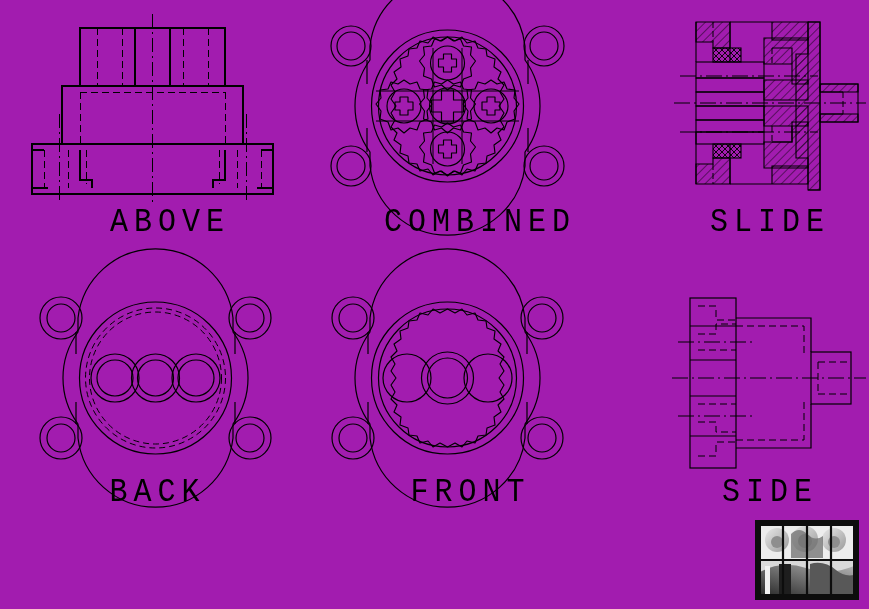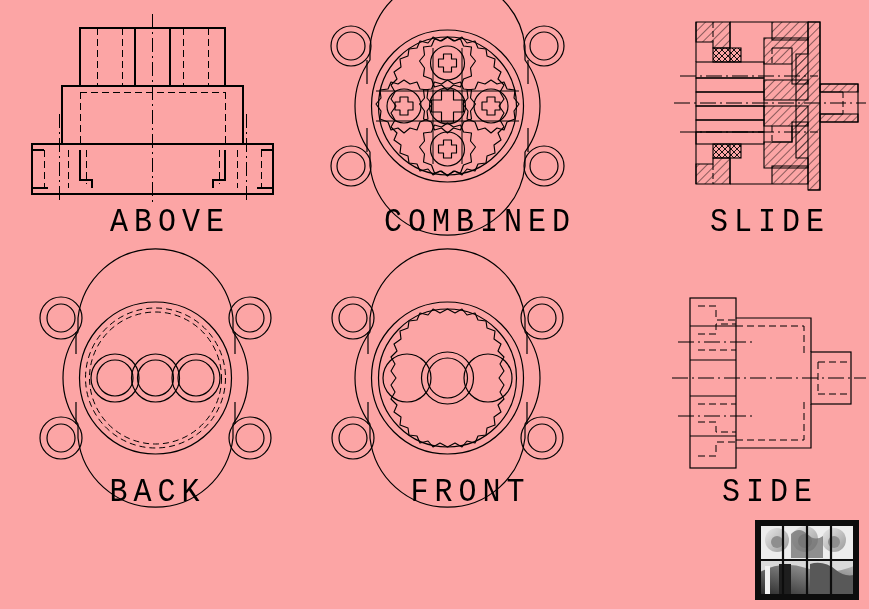--- a/index.html
+++ b/index.html
@@ -13,21 +13,21 @@
     height: 609px;
     position: relative;
     overflow: hidden;
     font-family: "Liberation Mono", "DejaVu Sans Mono", monospace;
   }
   #sheet {
     position: absolute;
     left: 0; top: 0;
     width: 869px;
     height: 609px;
-    background: #fca5a5;
+    background: #a21caf;
   }
   .view {
     position: absolute;
   }
   .view svg {
     display: block;
     overflow: visible;
   }
   .vlabel {
     position: absolute;

